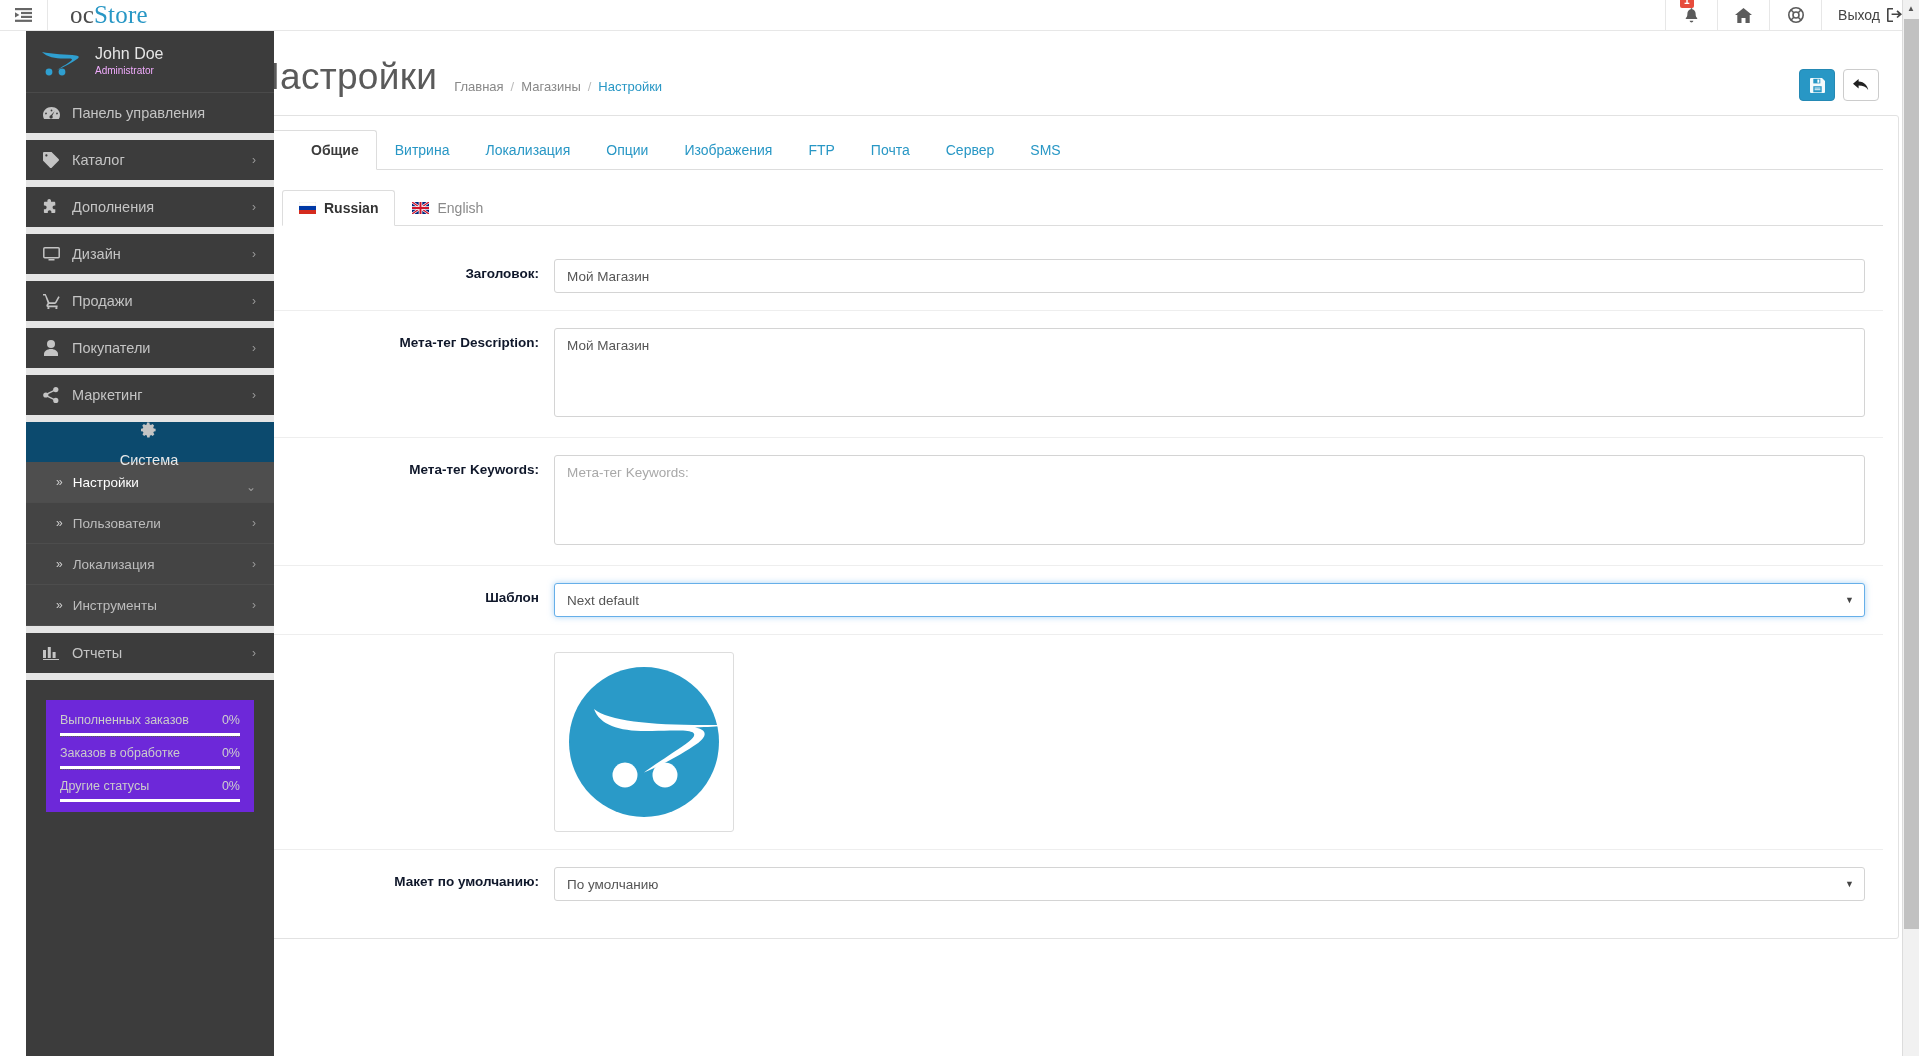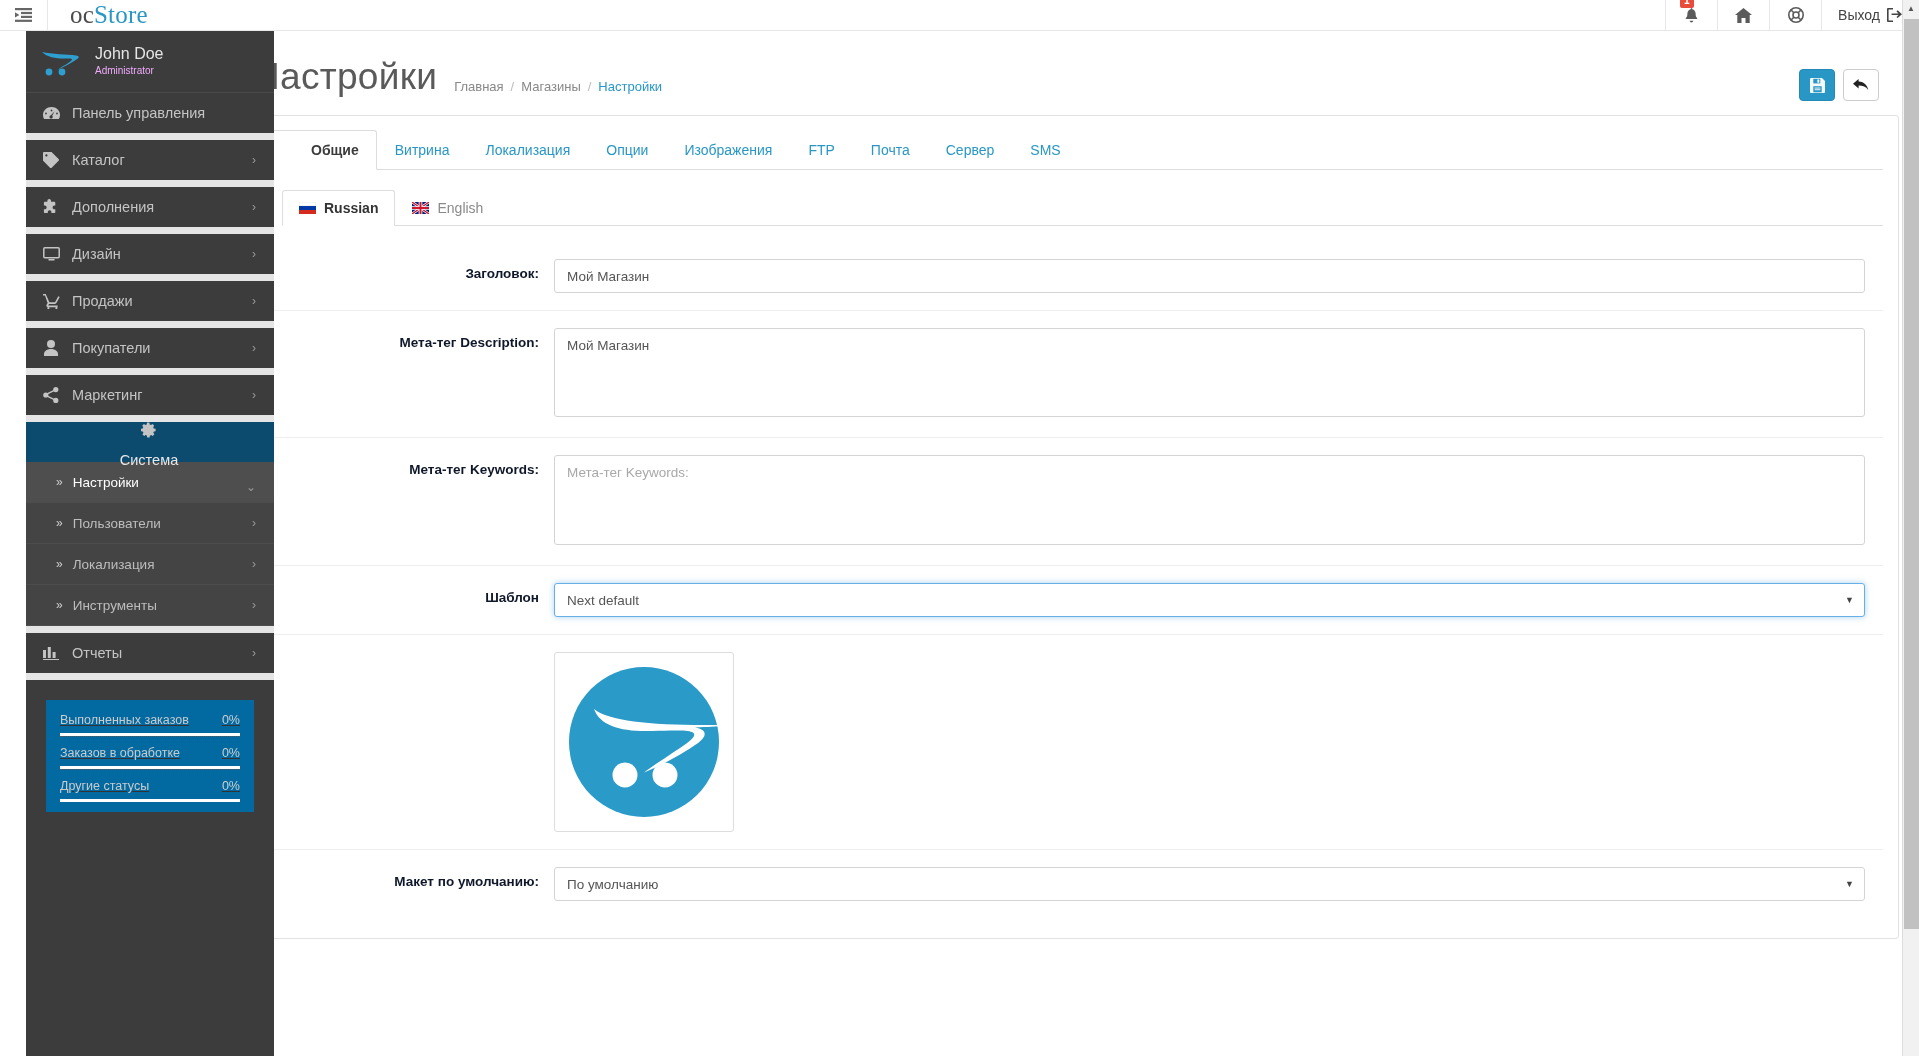--- a/index.html
+++ b/index.html
@@ -70,21 +70,21 @@
   .sub > li { border-bottom: 1px solid #4d4d4d; }
   .sub-link {
     display: flex; align-items: center; height: 40px; padding: 0 18px 0 30px;
     color: #bdbdbd; font-size: 13.5px; cursor: pointer; gap: 10px;
   }
   .sub-link .chev { color: #cfcfcf; font-size: 12px; }
   .sub-link.active { background: #4e4e4e; color: #fff; font-weight: normal; }
   .sub-link .caret { margin-left: auto; color: #9a9a9a; font-size: 12px; }
 
   .stats {
-    margin: 20px 20px 0 20px; background: #0369a1; padding: 4px 14px 10px; text-decoration: underline;
+    margin: 20px 20px 0 20px; background: #6d28d9; padding: 4px 14px 10px;
   }
   .stat { padding: 9px 0 0; }
   .stat + .stat { border-top: 1px dotted #5a5a5a; }
   .stat-head { display: flex; justify-content: space-between; align-items: baseline; }
   .stat-label { color: #cbcbcb; font-size: 12.5px; }
   .stat-pct { color: #cfcfcf; font-size: 12.5px; }
   .bar { height: 3px; background: #ffffff; margin-top: 6px; }
 
   
   .content {

